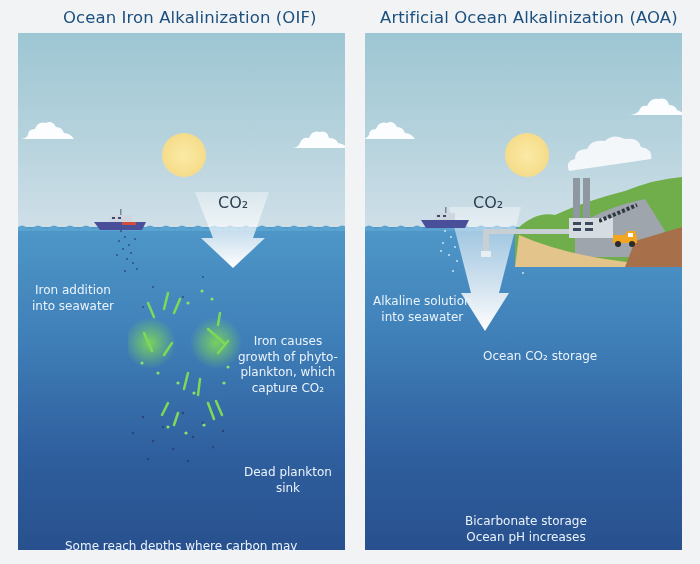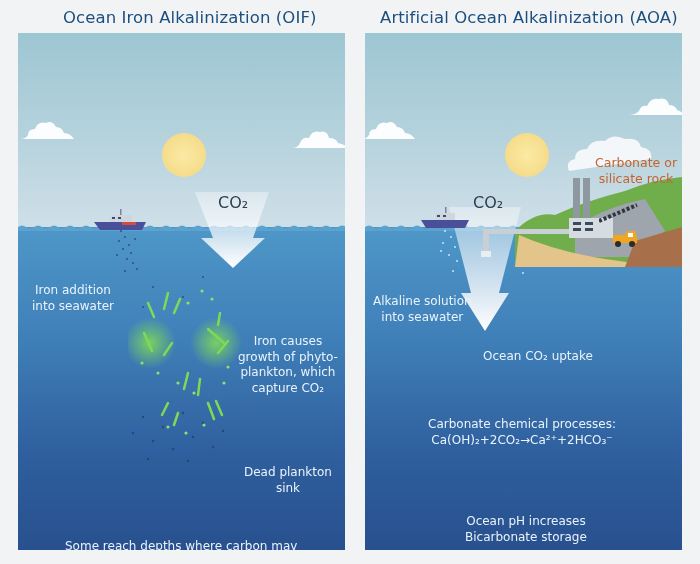--- a/index.html
+++ b/index.html
@@ -241,33 +241,25 @@
     <path d="M0 18 L38 2" stroke="#2f3640" stroke-width="4" stroke-dasharray="3 2"></path>
   </svg>
 
   <svg style="left:246px; top:196px;" width="28" height="20" viewBox="0 0 28 20">
     <path d="M2 6 L14 6 L16 2 L24 2 L26 8 L26 14 L2 14 Z" fill="#f2a51e"></path>
     <rect x="17" y="4" width="5" height="4" fill="#fff"></rect>
     <circle cx="7" cy="15" r="3" fill="#2b2b2b"></circle>
     <circle cx="21" cy="15" r="3" fill="#2b2b2b"></circle>
   </svg>
 
-  <div class="rock-label" style="left:230px; top:122px;">
-    <div>Carbonate or</div>
-    <div>silicate rock</div>
-  </div>
 
   <div class="label" style="left:8px; top:261px;">
     <div>Alkaline solution</div>
     <div>into seawater</div>
   </div>
   <div class="label" style="left:118px; top:316px;">
-    <div>Ocean CO₂ uptake</div>
-  </div>
-  <div class="label" style="left:63px; top:384px;">
-    <div>Carbonate chemical processes:</div>
-    <div>Ca(OH)₂+2CO₂→Ca²⁺+2HCO₃⁻</div>
+    <div>Ocean CO₂ storage</div>
   </div>
   <div class="label" style="left:100px; top:481px;">
+    <div>Bicarbonate storage</div>
     <div>Ocean pH increases</div>
-    <div>Bicarbonate storage</div>
   </div>
 </div>
 
 </body></html>

